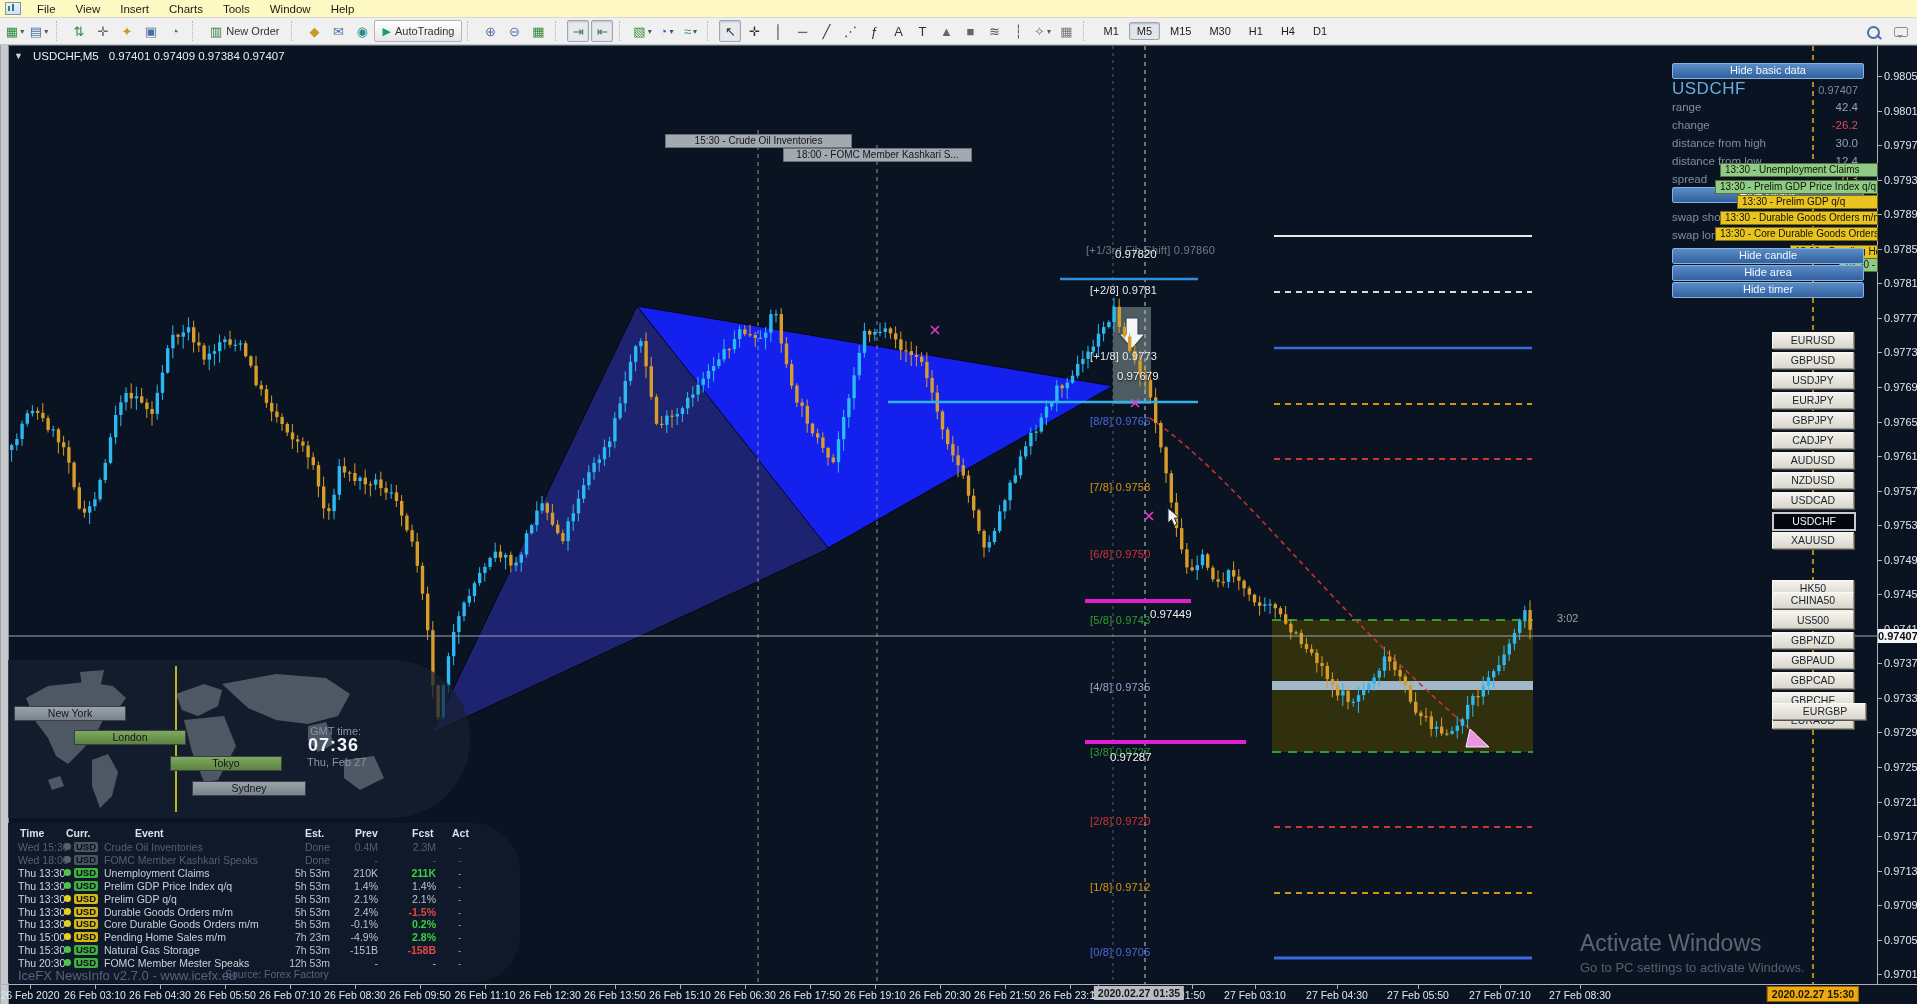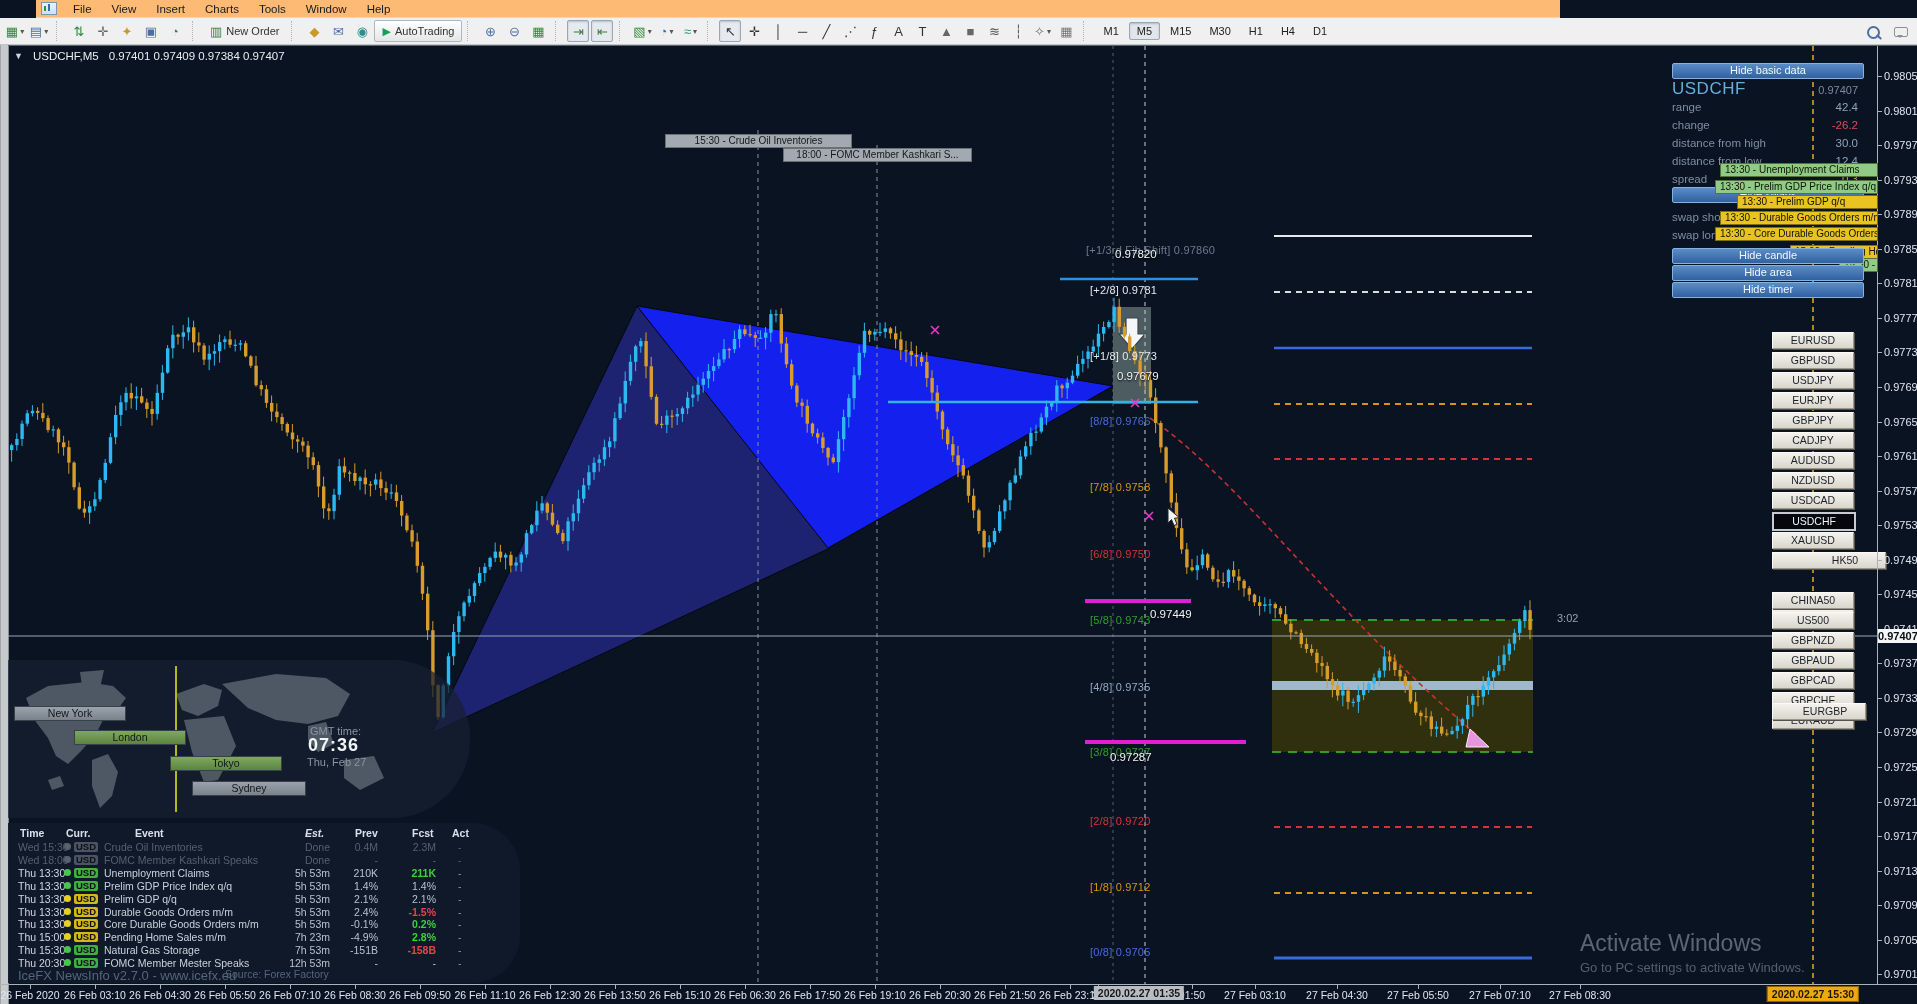--- a/index.html
+++ b/index.html
@@ -1,22 +1,22 @@
 <!DOCTYPE html>
 <html><head>
 <meta charset="utf-8">
 <style>
   html,body{margin:0;padding:0;background:#000;}
   #app{position:relative;width:1917px;height:1004px;overflow:hidden;
        font-family:"Liberation Sans",sans-serif;background:#0a1322;
        -webkit-font-smoothing:antialiased;}
   .abs{position:absolute;}
   
-  #menubar{left:0;top:0;width:1524px;height:17px;background:#fdba74;border-bottom:1px solid #d9d9d9;
-           display:flex;align-items:center;font-size:11.5px;color:#1a1a1a;margin-left:36px;}
+  #menubar{left:0;top:0;width:1917px;height:17px;background:#fef9c3;border-bottom:1px solid #d9d9d9;
+           display:flex;align-items:center;font-size:11.5px;color:#1a1a1a;}
   .menu-item{padding:1px 10px;cursor:default;}
   #mt-logo{width:14px;height:11px;margin:0 6px 0 5px;background:linear-gradient(#eaf2fa,#cfe0f2);
            border:1px solid #7a96b5;position:relative;}
   #mt-logo:before{content:"";position:absolute;left:2px;top:3px;width:2px;height:5px;background:#3a8a3a;}
   #mt-logo:after{content:"";position:absolute;left:6px;top:1px;width:2px;height:7px;background:#356fa8;}
   #toolbar{left:0;top:18px;width:1917px;height:26px;background:#f0f0f0;border-bottom:1px solid #c3c3c3;
            display:flex;align-items:center;font-size:11px;color:#333;}
   .tb-group{display:flex;align-items:center;height:24px;padding:0 3px;}
   .tb-sep{width:5px;height:20px;border-left:1px dotted #b5b5b5;margin:0 2px;}
   .tb-btn{min-width:20px;height:20px;display:flex;align-items:center;justify-content:center;
@@ -947,21 +947,21 @@
       <div class="sym-btn" style="top: 352px;">GBPUSD</div>
       <div class="sym-btn" style="top: 372px;">USDJPY</div>
       <div class="sym-btn" style="top: 392px;">EURJPY</div>
       <div class="sym-btn" style="top: 412px;">GBPJPY</div>
       <div class="sym-btn" style="top: 432px;">CADJPY</div>
       <div class="sym-btn" style="top: 452px;">AUDUSD</div>
       <div class="sym-btn" style="top: 472px;">NZDUSD</div>
       <div class="sym-btn" style="top: 492px;">USDCAD</div>
       <div class="sym-btn active" style="top: 512px;">USDCHF</div>
       <div class="sym-btn" style="top: 532px;">XAUUSD</div>
-      <div class="sym-btn" style="top: 552px; padding-left: 32px;">HK50</div>
+      <div class="sym-btn" style="top: 580px;">HK50</div>
       <div class="sym-btn" style="top: 572px; margin-top: 36px;">UK100</div>
       <div class="sym-btn" style="top: 592px;">CHINA50</div>
       <div class="sym-btn" style="top: 612px;">US500</div>
       <div class="sym-btn" style="top: 632px;">GBPNZD</div>
       <div class="sym-btn" style="top: 652px;">GBPAUD</div>
       <div class="sym-btn" style="top: 672px;">GBPCAD</div>
       <div class="sym-btn" style="top: 692px;">GBPCHF</div>
       <div class="sym-btn" style="top: 712px;">EURAUD</div>
       <div class="sym-btn" style="top: 703px; padding-left: 12px;">EURGBP</div>
     </div>
@@ -1102,21 +1102,21 @@
     </div>
   <div id="gmt-label" class="abs">GMT time:</div>
   <div id="gmt-time" class="abs">07:36</div>
   <div id="gmt-date" class="abs">Thu, Feb 27</div>
 
   <div id="news-panel" class="abs"></div>
   <div id="news-cells">
       <div class="nt-cell" style="left: 20px; top: 827px; color: rgb(216, 224, 232); font-weight: bold;">Time</div>
       <div class="nt-cell" style="left: 66px; top: 827px; color: rgb(216, 224, 232); font-weight: bold;">Curr.</div>
       <div class="nt-cell" style="left: 135px; top: 827px; color: rgb(216, 224, 232); font-weight: bold;">Event</div>
-      <div class="nt-cell" style="left: 305px; top: 827px; color: rgb(216, 224, 232); font-weight: bold; font-style: italic;">Est.</div>
+      <div class="nt-cell" style="left: 305px; top: 827px; color: rgb(216, 224, 232); font-weight: bold;">Est.</div>
       <div class="nt-cell" style="left: 355px; top: 827px; color: rgb(216, 224, 232); font-weight: bold;">Prev</div>
       <div class="nt-cell" style="left: 412px; top: 827px; color: rgb(216, 224, 232); font-weight: bold;">Fcst</div>
       <div class="nt-cell" style="left: 452px; top: 827px; color: rgb(216, 224, 232); font-weight: bold;">Act</div>
       <div class="nt-cell" style="left: 18px; top: 841px; color: rgb(85, 96, 110);">Wed 15:30</div>
       <div class="nt-dot" style="left: 64px; top: 843px; background: rgb(88, 97, 110);"></div>
       <div class="nt-chip" style="left: 74px; top: 842px; background: rgb(74, 84, 98);">USD</div>
       <div class="nt-cell" style="left: 104px; top: 841px; color: rgb(85, 96, 110);">Crude Oil Inventories</div>
       <div class="nt-cell" style="left: 330px; top: 841px; color: rgb(85, 96, 110); transform: translateX(-100%);">Done</div>
       <div class="nt-cell" style="left: 378px; top: 841px; color: rgb(85, 96, 110); transform: translateX(-100%);">0.4M</div>
       <div class="nt-cell" style="left: 436px; top: 841px; color: rgb(85, 96, 110); font-weight: normal; transform: translateX(-100%);">2.3M</div>

